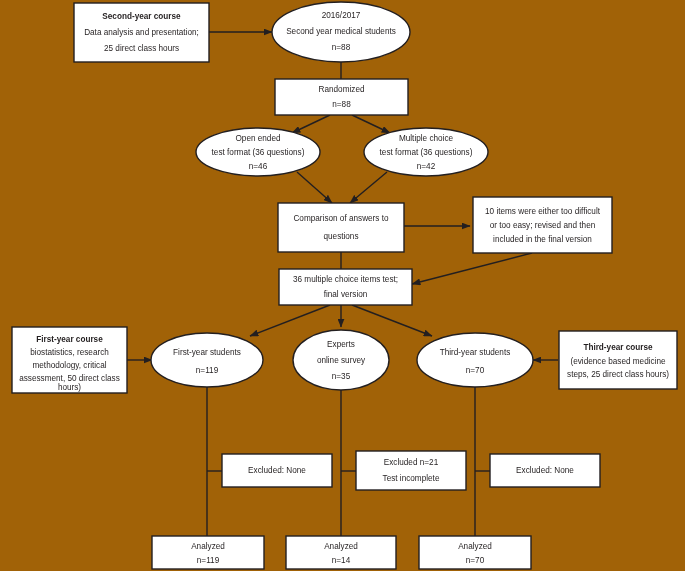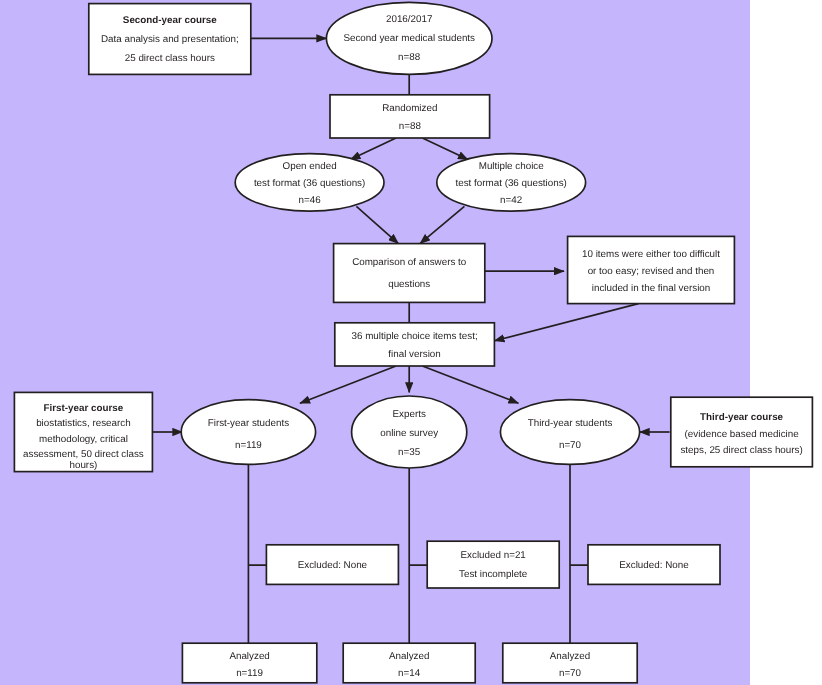--- a/index.html
+++ b/index.html
@@ -2,23 +2,23 @@
 <html><head>
 <meta charset="utf-8">
 <style>
   html, body {
     margin: 0;
     padding: 0;
     background: #ffffff;
   }
   #flowchart-root {
     position: relative;
-    width: 625px;
+    width: 685px;
     height: 571px;
-    background: #c4b5fd;
+    background: #a16207;
     font-family: "Liberation Sans", sans-serif;
   }
   svg.chart-canvas {
     display: block;
     width: 685px;
     height: 571px;
   }
   .node-box {
     fill: #ffffff;
     stroke: #231f20;

